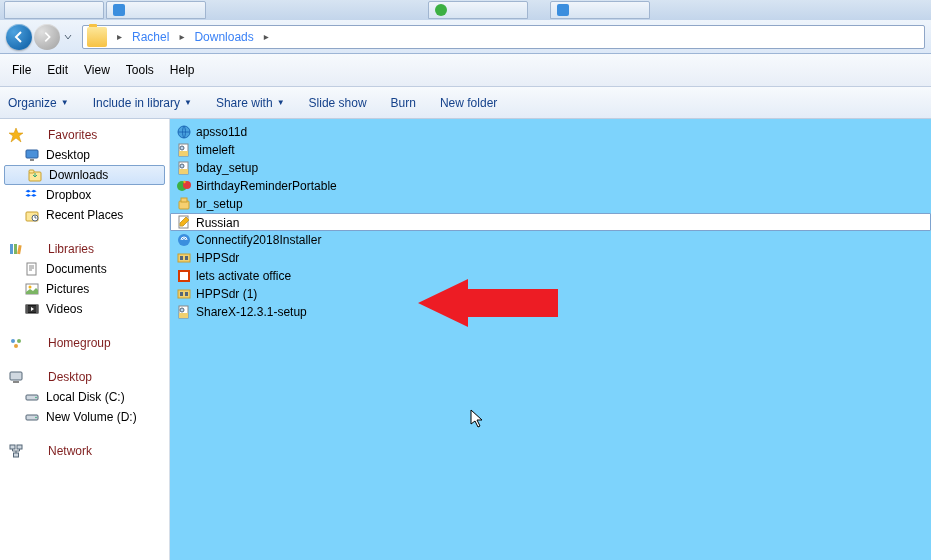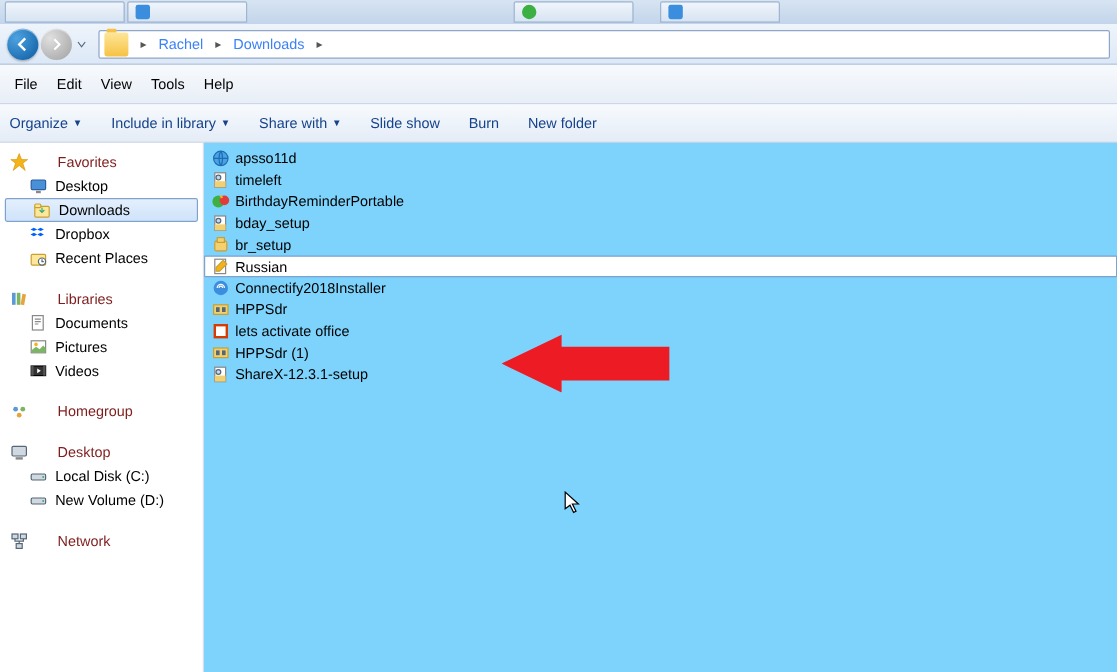--- a/index.html
+++ b/index.html
@@ -298,101 +298,101 @@
             <rect x="3" y="2" width="9" height="12" fill="#fff" stroke="#888"></rect>
             <rect x="3" y="9" width="9" height="5" fill="#f0d070"></rect>
             <circle cx="6" cy="6" r="2" fill="#c0d8f0" stroke="#567"></circle>
           </svg>
         </span>
         <span class="file-name">timeleft</span>
       </div>
       <div class="file-row">
         <span class="ico">
           <svg width="16" height="16" viewBox="0 0 16 16">
+            <rect x="3" y="2" width="9" height="12" fill="#fff" stroke="#888"></rect>
+            <rect x="3" y="9" width="9" height="5" fill="#f0d070"></rect>
+            <circle cx="6" cy="6" r="2" fill="#c0d8f0" stroke="#567"></circle>
+          </svg>
+        </span>
+        <span class="file-name">bday_setup</span>
+      </div>
+      <div class="file-row">
+        <span class="ico">
+          <svg width="16" height="16" viewBox="0 0 16 16">
             <circle cx="6" cy="8" r="5" fill="#3cb043"></circle>
             <circle cx="11" cy="7" r="4" fill="#e03c3c"></circle>
             <path d="M8 3l1 2" stroke="#f5b31a" stroke-width="2"></path>
           </svg>
         </span>
         <span class="file-name">BirthdayReminderPortable</span>
       </div>
       <div class="file-row">
         <span class="ico">
           <svg width="16" height="16" viewBox="0 0 16 16">
+            <rect x="3" y="5" width="10" height="8" rx="1" fill="#f5d070" stroke="#c9a030"></rect>
+            <rect x="5" y="2" width="6" height="4" fill="#f5d070" stroke="#c9a030"></rect>
+          </svg>
+        </span>
+        <span class="file-name">br_setup</span>
+      </div>
+      <div class="file-row selected">
+        <span class="ico">
+          <svg width="16" height="16" viewBox="0 0 16 16">
+            <rect x="3" y="2" width="9" height="12" fill="#fff" stroke="#888"></rect>
+            <path d="M10 3l3 3-6 6-3 0 0-3z" fill="#f5b31a" stroke="#c9a030"></path>
+          </svg>
+        </span>
+        <span class="file-name">Russian</span>
+      </div>
+      <div class="file-row">
+        <span class="ico">
+          <svg width="16" height="16" viewBox="0 0 16 16">
+            <circle cx="8" cy="8" r="6" fill="#3b8ede"></circle>
+            <path d="M5 8a3 3 0 0 1 6 0M6.5 8a1.5 1.5 0 0 1 3 0" stroke="#fff" fill="none"></path>
+          </svg>
+        </span>
+        <span class="file-name">Connectify2018Installer</span>
+      </div>
+      <div class="file-row">
+        <span class="ico">
+          <svg width="16" height="16" viewBox="0 0 16 16">
+            <rect x="2" y="4" width="12" height="8" fill="#f0d070" stroke="#c9a030"></rect>
+            <rect x="4" y="6" width="3" height="4" fill="#567"></rect>
+            <rect x="9" y="6" width="3" height="4" fill="#567"></rect>
+          </svg>
+        </span>
+        <span class="file-name">HPPSdr</span>
+      </div>
+      <div class="file-row">
+        <span class="ico">
+          <svg width="16" height="16" viewBox="0 0 16 16">
+            <rect x="2" y="2" width="12" height="12" fill="#d83b01"></rect>
+            <rect x="4" y="4" width="8" height="8" fill="#fff"></rect>
+          </svg>
+        </span>
+        <span class="file-name">lets activate office</span>
+      </div>
+      <div class="file-row">
+        <span class="ico">
+          <svg width="16" height="16" viewBox="0 0 16 16">
+            <rect x="2" y="4" width="12" height="8" fill="#f0d070" stroke="#c9a030"></rect>
+            <rect x="4" y="6" width="3" height="4" fill="#567"></rect>
+            <rect x="9" y="6" width="3" height="4" fill="#567"></rect>
+          </svg>
+        </span>
+        <span class="file-name">HPPSdr (1)</span>
+      </div>
+      <div class="file-row">
+        <span class="ico">
+          <svg width="16" height="16" viewBox="0 0 16 16">
             <rect x="3" y="2" width="9" height="12" fill="#fff" stroke="#888"></rect>
             <rect x="3" y="9" width="9" height="5" fill="#f0d070"></rect>
             <circle cx="6" cy="6" r="2" fill="#c0d8f0" stroke="#567"></circle>
           </svg>
         </span>
-        <span class="file-name">bday_setup</span>
-      </div>
-      <div class="file-row">
-        <span class="ico">
-          <svg width="16" height="16" viewBox="0 0 16 16">
-            <rect x="3" y="5" width="10" height="8" rx="1" fill="#f5d070" stroke="#c9a030"></rect>
-            <rect x="5" y="2" width="6" height="4" fill="#f5d070" stroke="#c9a030"></rect>
-          </svg>
-        </span>
-        <span class="file-name">br_setup</span>
-      </div>
-      <div class="file-row selected">
-        <span class="ico">
-          <svg width="16" height="16" viewBox="0 0 16 16">
-            <rect x="3" y="2" width="9" height="12" fill="#fff" stroke="#888"></rect>
-            <path d="M10 3l3 3-6 6-3 0 0-3z" fill="#f5b31a" stroke="#c9a030"></path>
-          </svg>
-        </span>
-        <span class="file-name">Russian</span>
-      </div>
-      <div class="file-row">
-        <span class="ico">
-          <svg width="16" height="16" viewBox="0 0 16 16">
-            <circle cx="8" cy="8" r="6" fill="#3b8ede"></circle>
-            <path d="M5 8a3 3 0 0 1 6 0M6.5 8a1.5 1.5 0 0 1 3 0" stroke="#fff" fill="none"></path>
-          </svg>
-        </span>
-        <span class="file-name">Connectify2018Installer</span>
-      </div>
-      <div class="file-row">
-        <span class="ico">
-          <svg width="16" height="16" viewBox="0 0 16 16">
-            <rect x="2" y="4" width="12" height="8" fill="#f0d070" stroke="#c9a030"></rect>
-            <rect x="4" y="6" width="3" height="4" fill="#567"></rect>
-            <rect x="9" y="6" width="3" height="4" fill="#567"></rect>
-          </svg>
-        </span>
-        <span class="file-name">HPPSdr</span>
-      </div>
-      <div class="file-row">
-        <span class="ico">
-          <svg width="16" height="16" viewBox="0 0 16 16">
-            <rect x="2" y="2" width="12" height="12" fill="#d83b01"></rect>
-            <rect x="4" y="4" width="8" height="8" fill="#fff"></rect>
-          </svg>
-        </span>
-        <span class="file-name">lets activate office</span>
-      </div>
-      <div class="file-row">
-        <span class="ico">
-          <svg width="16" height="16" viewBox="0 0 16 16">
-            <rect x="2" y="4" width="12" height="8" fill="#f0d070" stroke="#c9a030"></rect>
-            <rect x="4" y="6" width="3" height="4" fill="#567"></rect>
-            <rect x="9" y="6" width="3" height="4" fill="#567"></rect>
-          </svg>
-        </span>
-        <span class="file-name">HPPSdr (1)</span>
-      </div>
-      <div class="file-row">
-        <span class="ico">
-          <svg width="16" height="16" viewBox="0 0 16 16">
-            <rect x="3" y="2" width="9" height="12" fill="#fff" stroke="#888"></rect>
-            <rect x="3" y="9" width="9" height="5" fill="#f0d070"></rect>
-            <circle cx="6" cy="6" r="2" fill="#c0d8f0" stroke="#567"></circle>
-          </svg>
-        </span>
         <span class="file-name">ShareX-12.3.1-setup</span>
       </div>
       <svg class="arrow" style="left:248px; top:160px" width="140" height="48" viewBox="0 0 140 48">
       <path d="M140 10 L50 10 L50 0 L0 24 L50 48 L50 38 L140 38 Z" fill="#ed1c24"></path>
     </svg>
 
     <svg class="cursor" width="16" height="20" viewBox="0 0 16 20" style="left:300px; top:290px">
       <path d="M1 1 L1 15 L5 12 L8 18 L10 17 L7 11 L12 11 Z" fill="#fff" stroke="#000" stroke-width="1"></path>
     </svg>
   </div>

